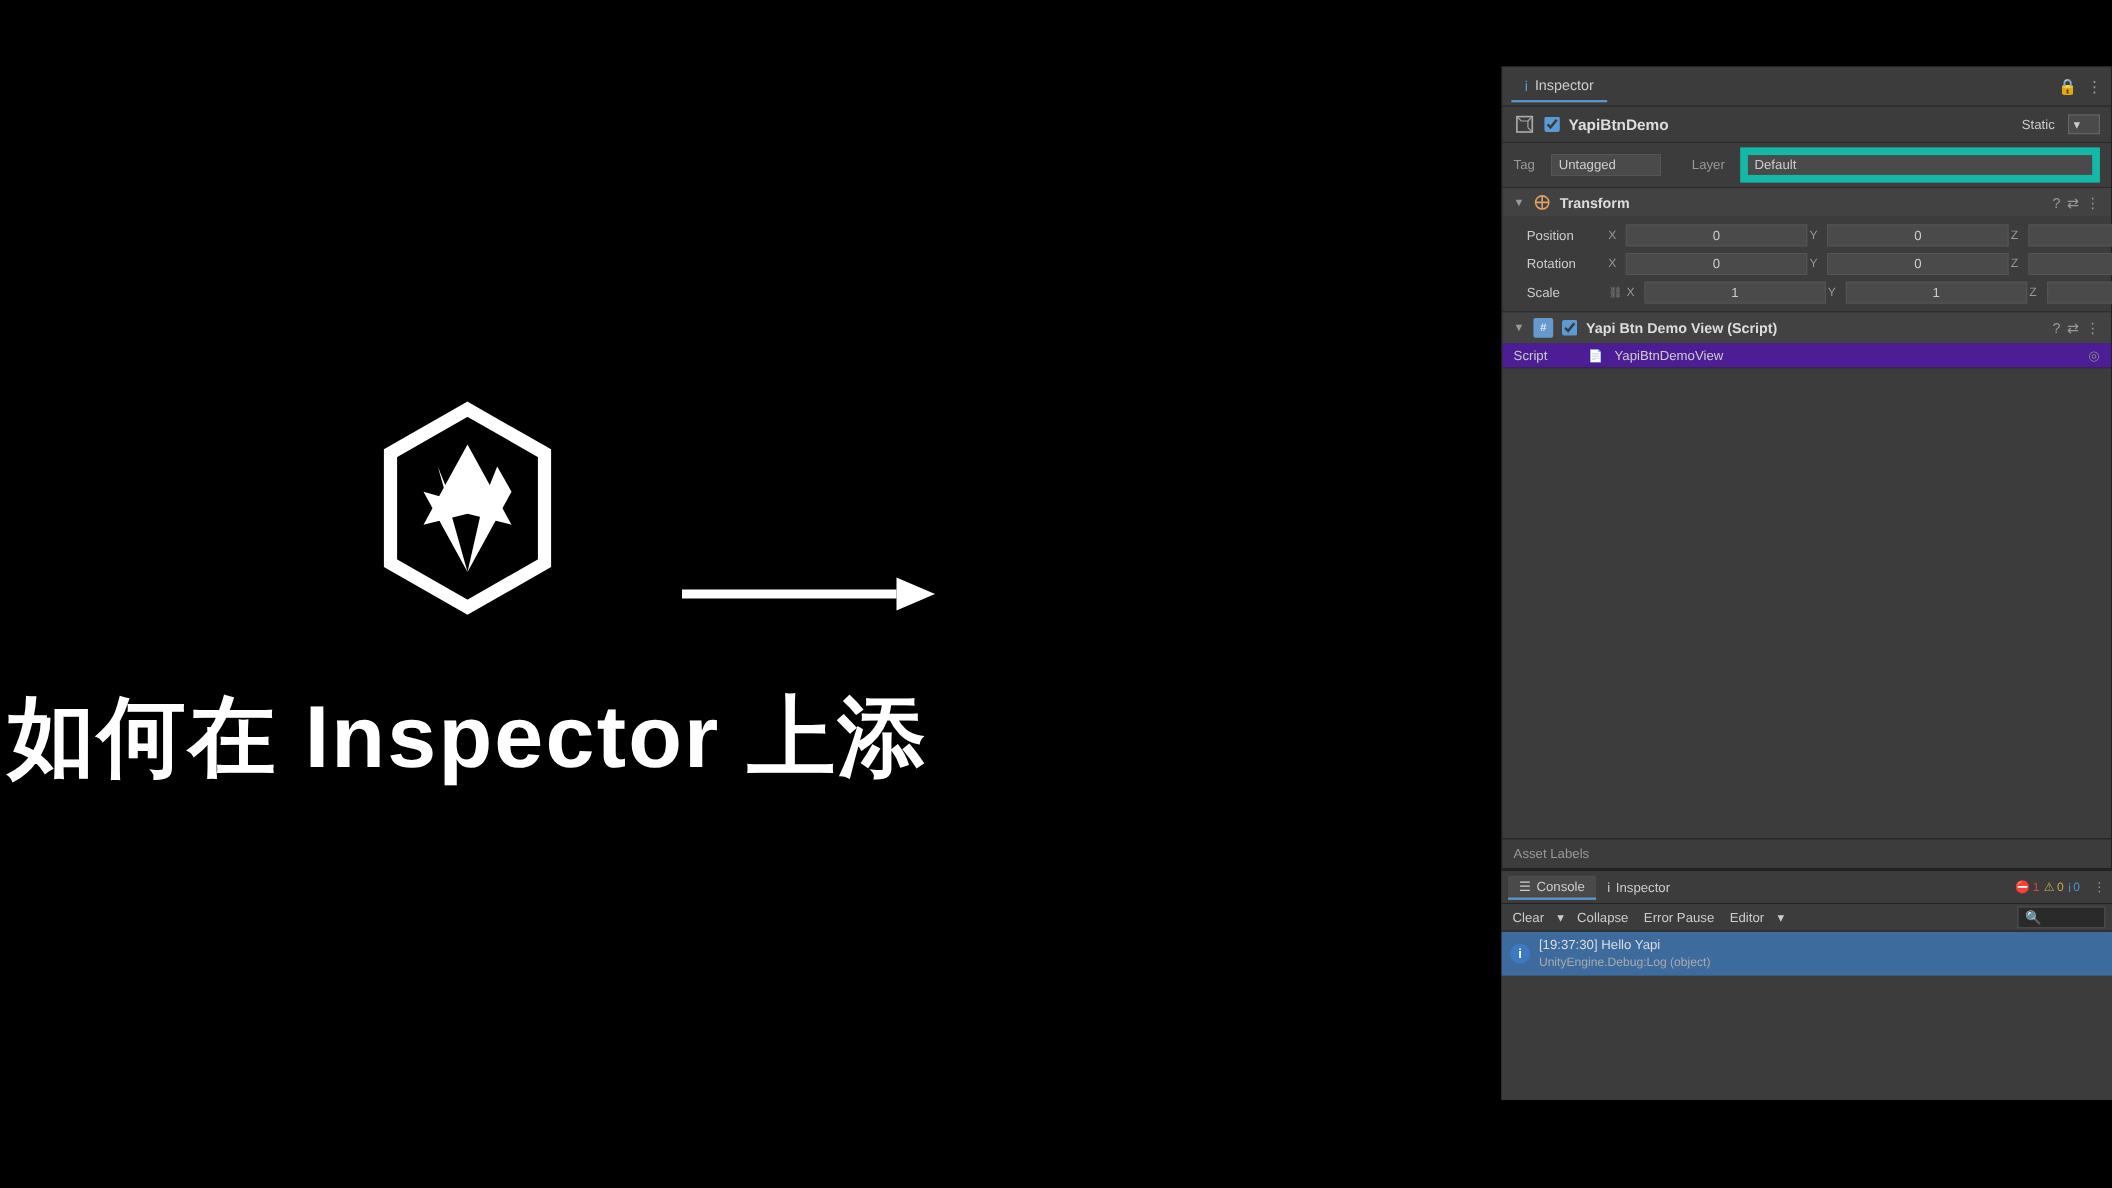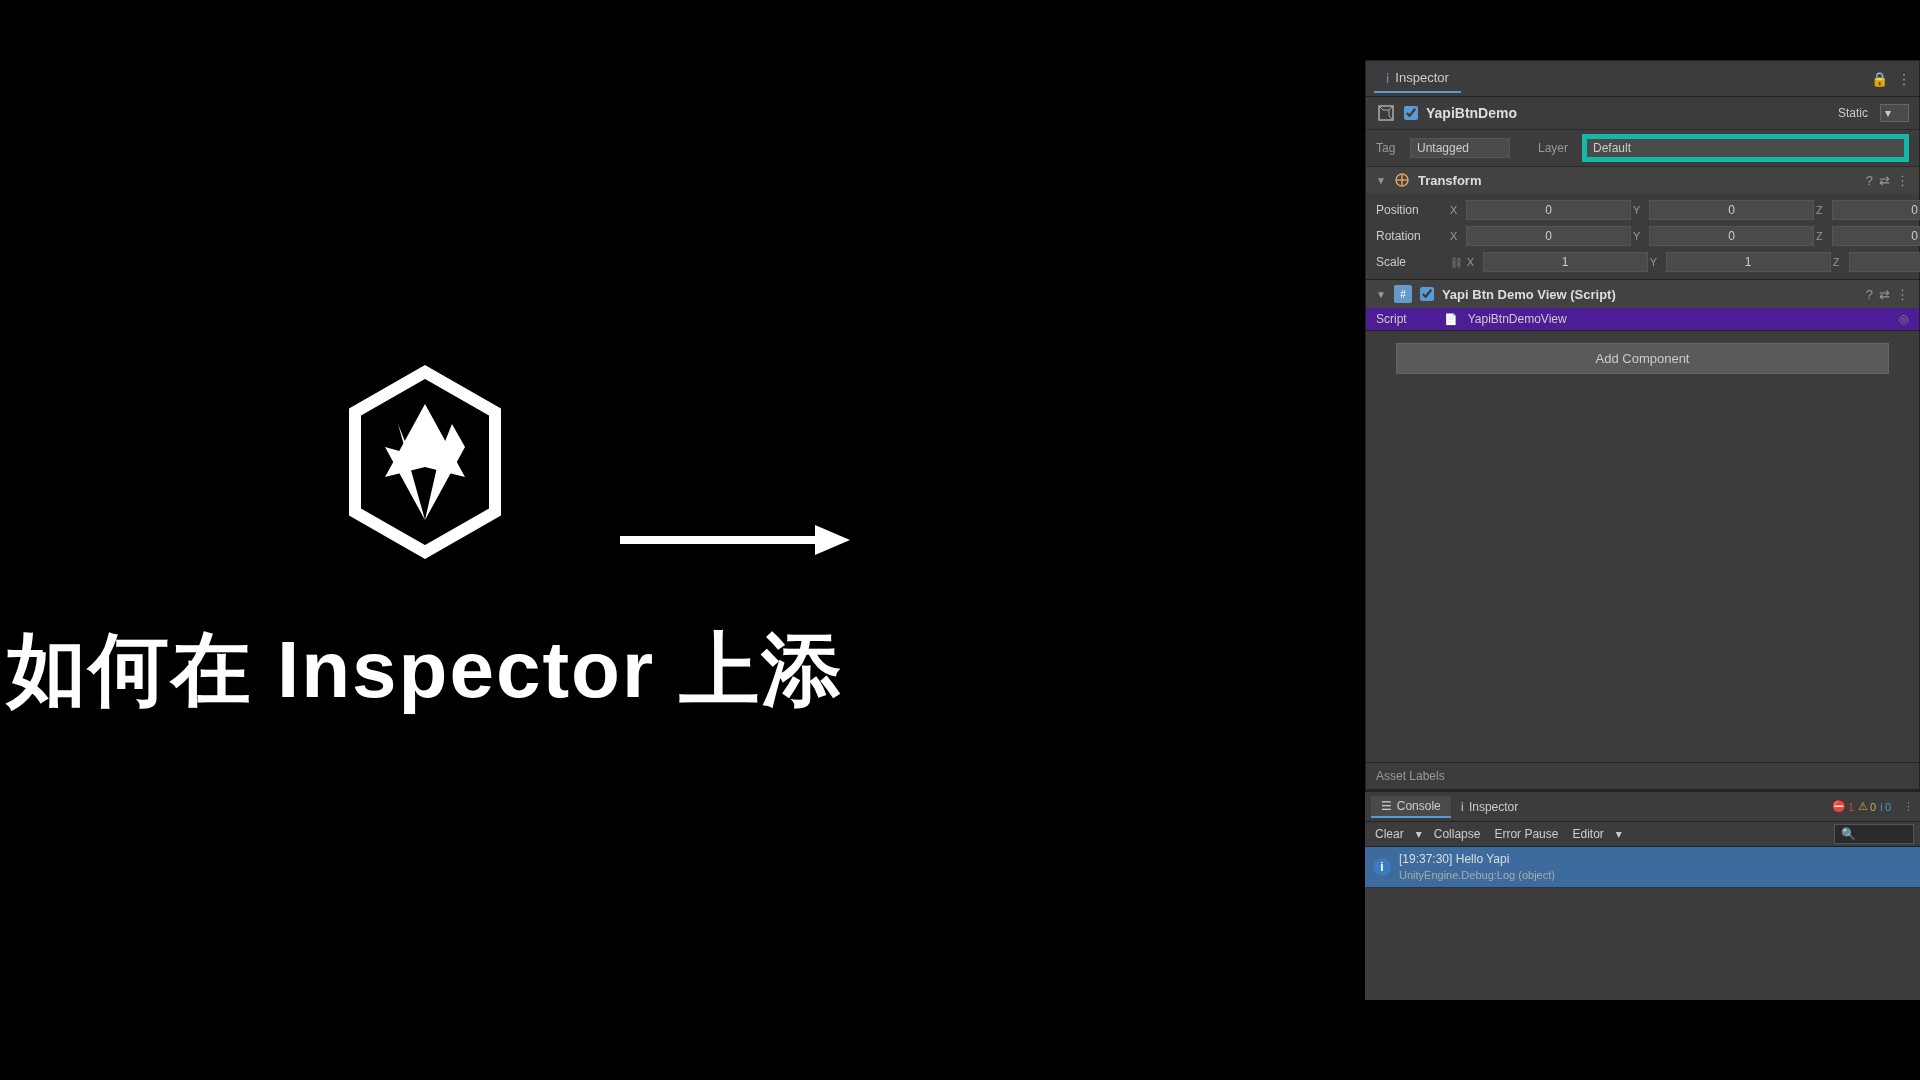--- a/index.html
+++ b/index.html
@@ -173,21 +173,21 @@
 
     .layer-label {
       color: #999;
       font-size: 12px;
       margin-left: 20px;
       min-width: 36px;
     }
 
     .layer-select {
       background: #4a4a4a;
-      border: 5px solid #14b8a6;
+      border: 7px solid #14b8a6;
       color: #ccc;
       font-size: 12px;
       padding: 2px 20px 2px 6px;
       appearance: none;
       -webkit-appearance: none;
       cursor: pointer;
       flex: 1;
     }
 
     
@@ -217,21 +217,21 @@
     }
 
     .component-actions {
       display: flex;
       gap: 6px;
       color: #999;
       font-size: 13px;
     }
 
     .transform-body {
-      padding: 4px 0;
+      padding: 4px 12px;
       background: #3c3c3c;
     }
 
     .transform-row {
       display: flex;
       align-items: center;
       padding: 3px 10px;
       gap: 4px;
     }
 
@@ -658,23 +658,20 @@
     <div class="script-body">
       <div class="script-row">
         <span class="script-field-label">Script</span>
         <span class="script-file-icon">📄</span>
         <span class="script-file-name">YapiBtnDemoView</span>
         <span class="script-target-icon">◎</span>
       </div>
     </div>
   </div>
 
-  <div class="add-component-area">
-    <button class="add-component-btn">Add Component</button>
-  </div>
 
   <div class="inspector-empty"></div>
 
   <div class="asset-labels-row">
     <span>Asset Labels</span>
   </div>
 </div>
 
 <div class="console-panel">
 

